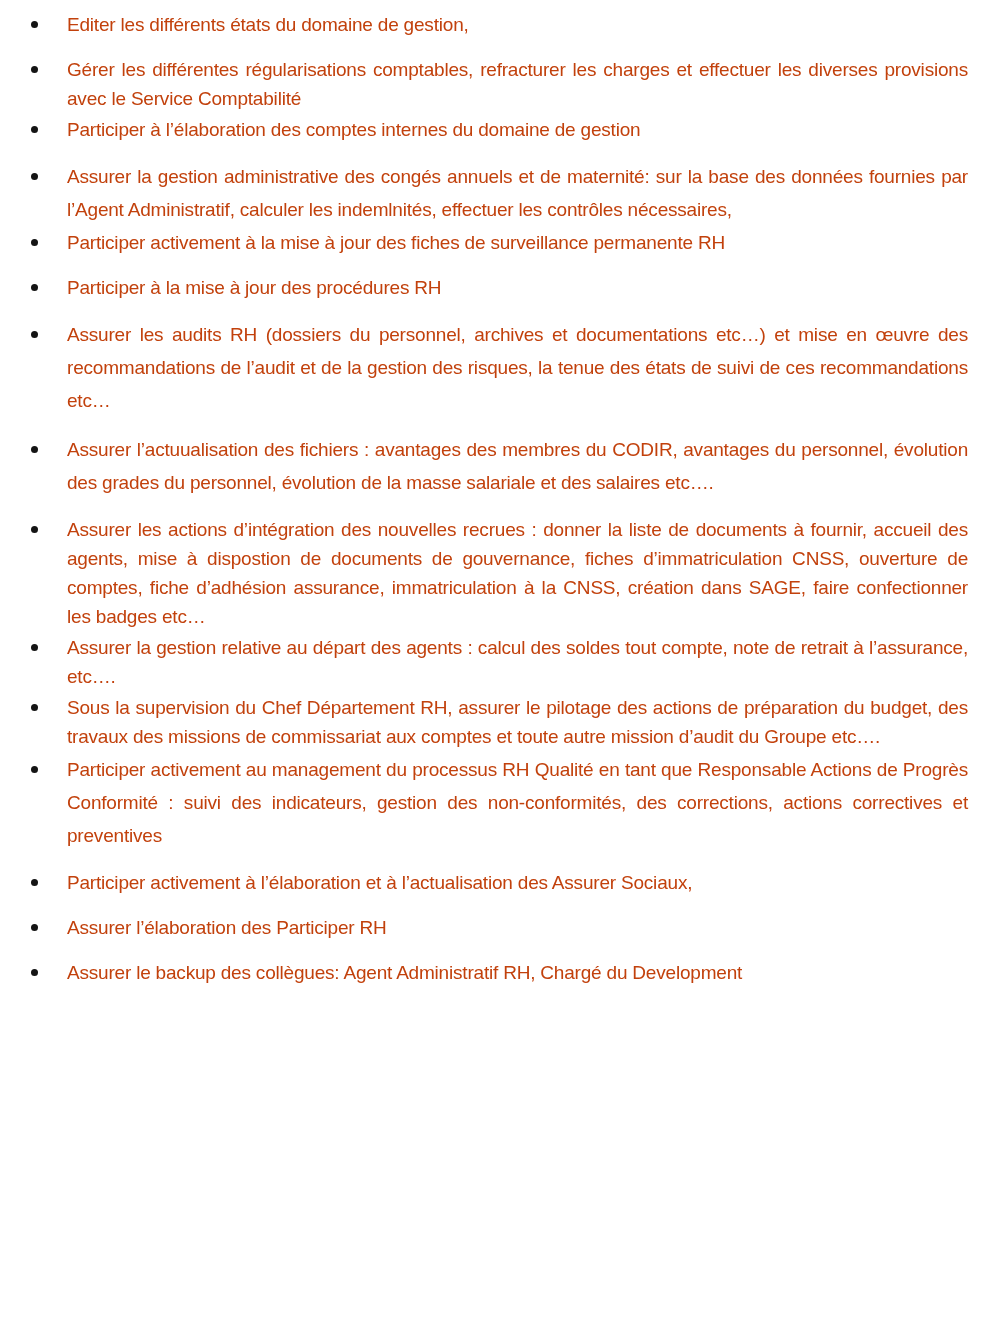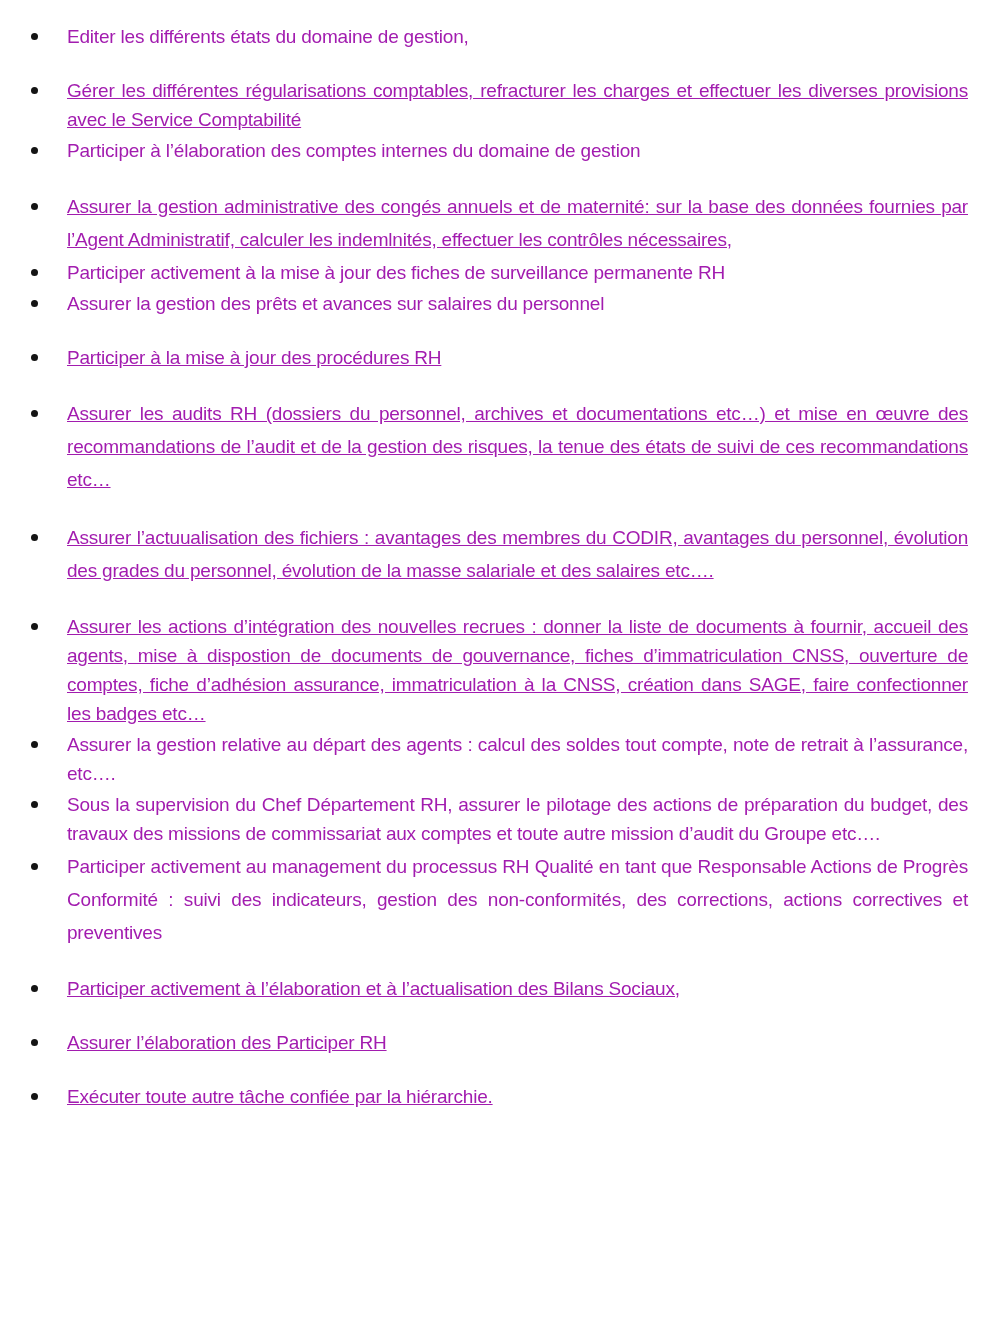--- a/index.html
+++ b/index.html
@@ -4,41 +4,40 @@
 <style>
   html, body {
     margin: 0;
     padding: 0;
     background: #ffffff;
   }
   .page {
     width: 981px;
     height: 1319px;
     background: #ffffff;
-    color: #a21caf;
+    color: #c2410c;
     font-family: "Liberation Sans", sans-serif;
     font-size: 19px;
     letter-spacing: -0.2px;
     box-sizing: border-box;
-    padding-top: 20px;
+    padding-top: 8px;
     overflow: hidden;
   }
   .list {
     margin: 0 13px 0 30px;
   }
   .item {
     position: relative;
     padding-left: 37px;
     text-align: justify;
     line-height: 29px;
     margin-top: 2px;
   }
   .item.gap {
-    margin-top: 25px;
-    text-decoration: underline;
+    margin-top: 16px;
   }
   .item.wide {
     line-height: 33px;
   }
   .bullet {
     position: absolute;
     left: 1px;
     top: 11px;
     width: 7px;
     height: 7px;
@@ -52,25 +51,24 @@
 </head>
 <body>
 
 <div class="page">
   <div class="list" id="bullet-list">
       <div class="item"><span class="bullet"></span><span>Editer les différents états du domaine de gestion,</span></div>
       <div class="item gap"><span class="bullet"></span><span>Gérer les différentes régularisations comptables, refracturer les charges et effectuer les diverses provisions avec le Service Comptabilité</span></div>
       <div class="item"><span class="bullet"></span><span>Participer à l’élaboration des comptes internes du domaine de gestion</span></div>
       <div class="item gap wide"><span class="bullet"></span><span>Assurer la gestion administrative des congés annuels et de maternité: sur la base des données fournies par l’Agent Administratif, calculer les indemlnités, effectuer les contrôles nécessaires,</span></div>
       <div class="item"><span class="bullet"></span><span>Participer activement à la mise à jour des fiches de surveillance permanente RH</span></div>
-      <div class="item"><span class="bullet"></span><span>Assurer la gestion des prêts et avances sur salaires du personnel</span></div>
       <div class="item gap"><span class="bullet"></span><span>Participer à la mise à jour des procédures RH</span></div>
       <div class="item gap wide"><span class="bullet"></span><span>Assurer les audits RH (dossiers du personnel, archives et documentations etc…) et mise en œuvre des recommandations de l’audit et de la gestion des risques, la tenue des états de suivi de ces recommandations etc…</span></div>
       <div class="item gap wide"><span class="bullet"></span><span>Assurer l’actuualisation des fichiers : avantages des membres du CODIR, avantages du personnel, évolution des grades du personnel, évolution de la masse salariale et des salaires etc….</span></div>
       <div class="item gap"><span class="bullet"></span><span>Assurer les actions d’intégration des nouvelles recrues : donner la liste de documents à fournir, accueil des agents, mise à dispostion de documents de gouvernance, fiches d’immatriculation CNSS, ouverture de comptes, fiche d’adhésion assurance, immatriculation à la CNSS, création dans SAGE, faire confectionner les badges etc…</span></div>
       <div class="item"><span class="bullet"></span><span>Assurer la gestion relative au départ des agents : calcul des soldes tout compte, note de retrait à l’assurance, etc….</span></div>
       <div class="item"><span class="bullet"></span><span>Sous la supervision du Chef Département RH, assurer le pilotage des actions de préparation du budget, des travaux des missions de commissariat aux comptes et toute autre mission d’audit du Groupe etc….</span></div>
       <div class="item wide"><span class="bullet"></span><span>Participer activement au management du processus RH Qualité en tant que Responsable Actions de Progrès Conformité : suivi des indicateurs, gestion des non-conformités, des corrections, actions correctives et preventives</span></div>
-      <div class="item gap"><span class="bullet"></span><span>Participer activement à l’élaboration et à l’actualisation des Bilans Sociaux,</span></div>
+      <div class="item gap"><span class="bullet"></span><span>Participer activement à l’élaboration et à l’actualisation des Assurer Sociaux,</span></div>
       <div class="item gap"><span class="bullet"></span><span>Assurer l’élaboration des Participer RH</span></div>
-      <div class="item gap"><span class="bullet"></span><span>Exécuter toute autre tâche confiée par la hiérarchie.</span></div>
+      <div class="item gap"><span class="bullet"></span><span>Assurer le backup des collègues: Agent Administratif RH, Chargé du Development</span></div>
     </div>
 </div>
 
 </body></html>

